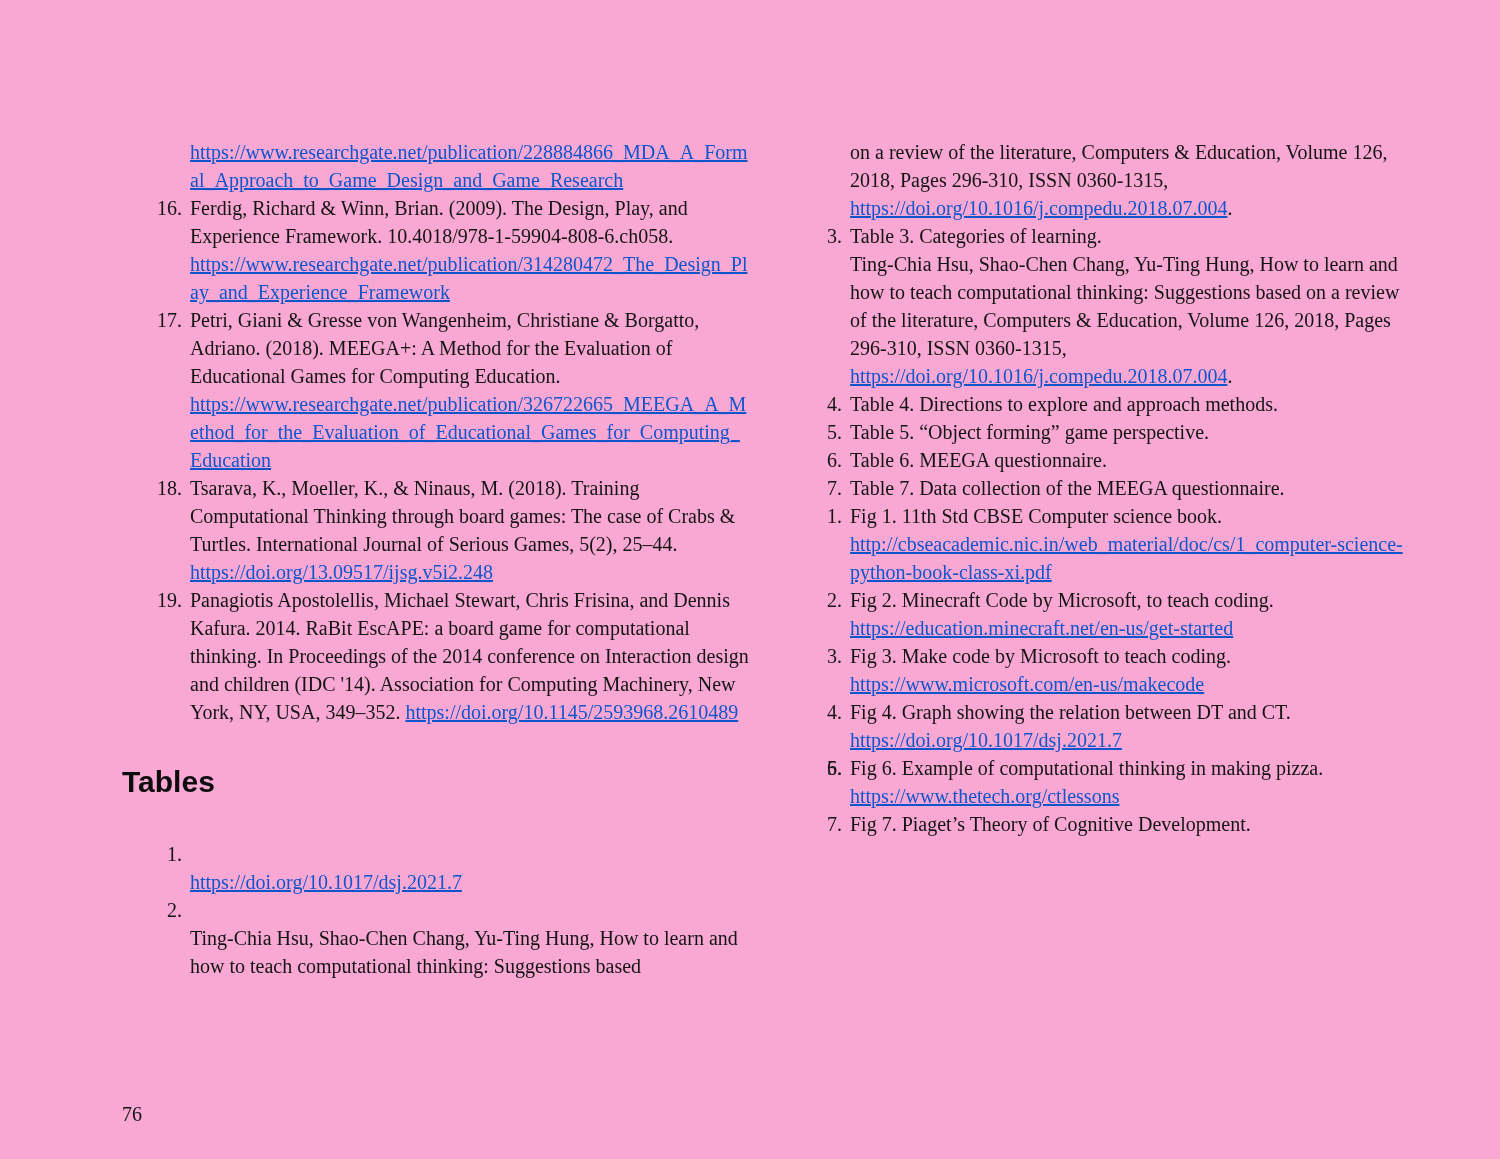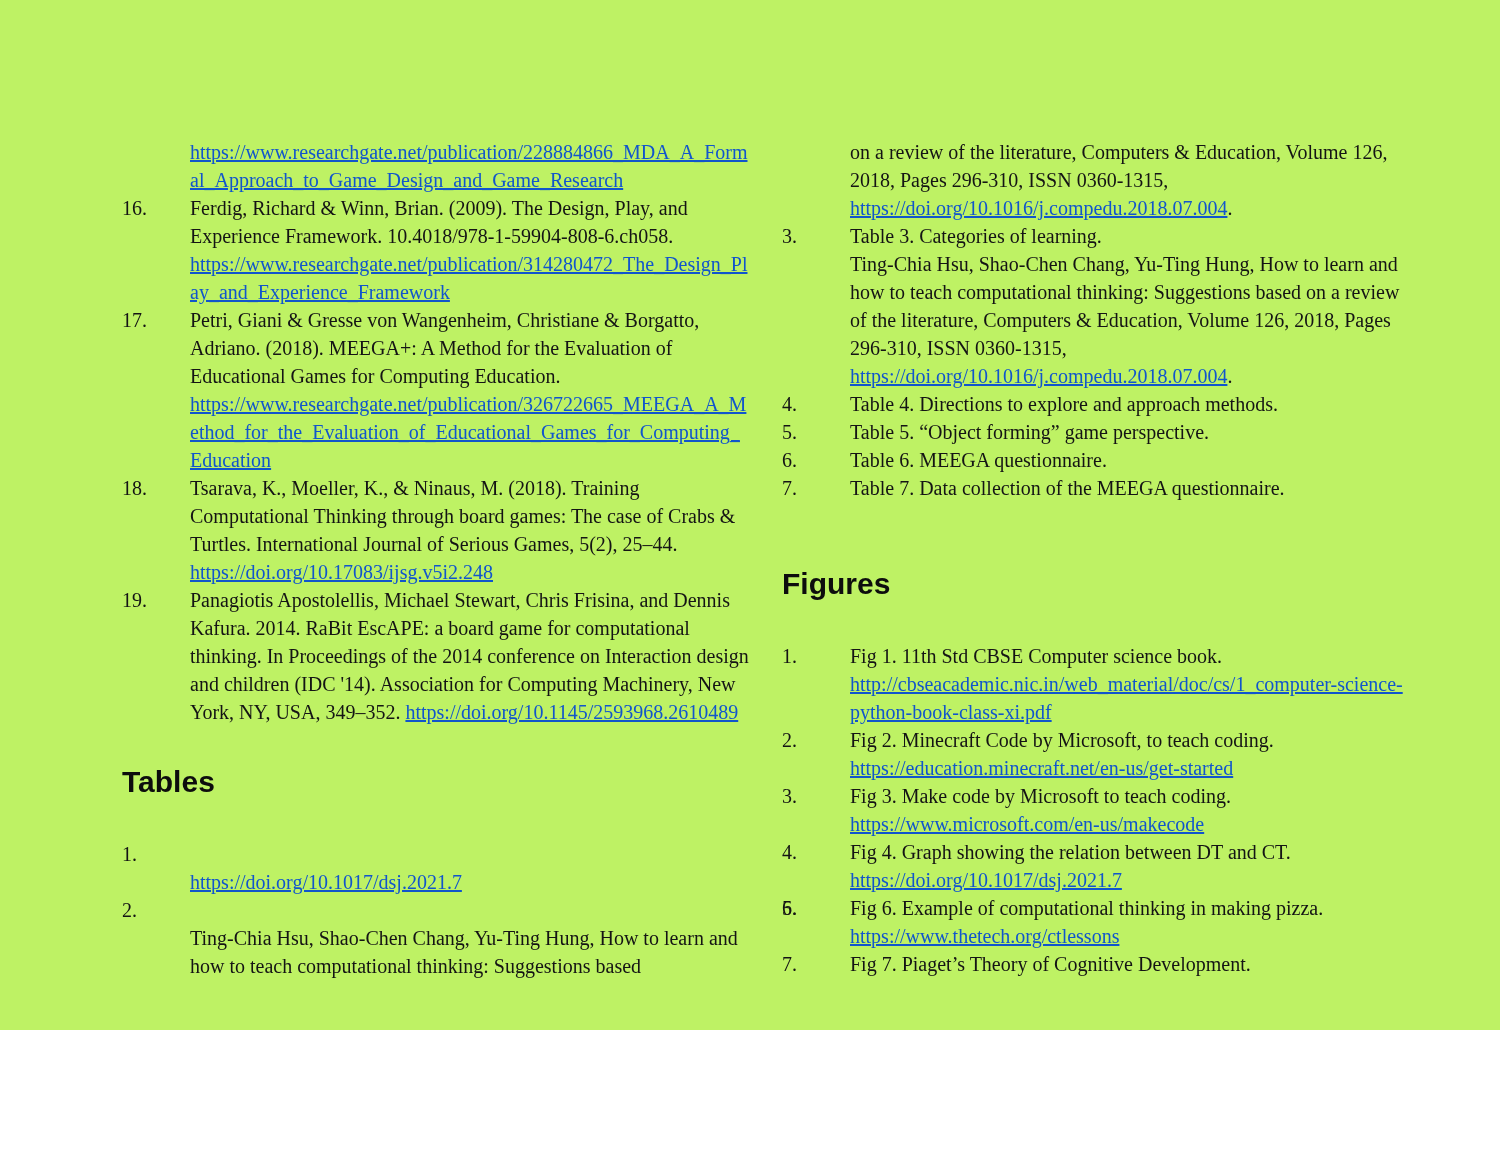--- a/index.html
+++ b/index.html
@@ -3,22 +3,22 @@
 <meta charset="utf-8">
 <style>
   html, body {
     margin: 0;
     padding: 0;
     background: #ffffff;
   }
   .page {
     position: relative;
     width: 1500px;
-    height: 1030px;
-    background: #bef264;
+    height: 1159px;
+    background: #f9a8d4;
     overflow: hidden;
     font-family: "Liberation Serif", serif;
     font-size: 20px;
     line-height: 28px;
     color: #141414;
   }
   .col {
     position: absolute;
     top: 138px;
     text-align: left;
@@ -28,20 +28,21 @@
 
   .li {
     position: relative;
     padding-left: 68px;
   }
   .num {
     position: absolute;
     left: 0;
     top: 0;
     width: 60px;
+    text-align: right;
   }
   .seg { white-space: normal; }
   .link {
     color: #1155cc;
     text-decoration: underline;
     overflow-wrap: break-word;
     word-wrap: break-word;
     cursor: pointer;
   }
   .heading {
@@ -78,21 +79,21 @@
       <span class="seg">Ferdig, Richard &amp; Winn, Brian. (2009). The Design, Play, and Experience Framework. 10.4018/978-1-59904-808-6.ch058. </span><span class="seg link">https://www.researchgate.net/publication/314280472_The_Design_Play_and_Experience_Framework</span>
     </div>
 
     <div class="li">
       <span class="num">17.</span>
       <span class="seg">Petri, Giani &amp; Gresse von Wangenheim, Christiane &amp; Borgatto, Adriano. (2018). MEEGA+: A Method for the Evaluation of Educational Games for Computing Education. </span><span class="seg link">https://www.researchgate.net/publication/326722665_MEEGA_A_Method_for_the_Evaluation_of_Educational_Games_for_Computing_Education</span>
     </div>
 
     <div class="li">
       <span class="num">18.</span>
-      <span class="seg">Tsarava, K., Moeller, K., &amp; Ninaus, M. (2018). Training Computational Thinking through board games: The case of Crabs &amp; Turtles. International Journal of Serious Games, 5(2), 25–44. </span><span class="seg link">https://doi.org/10.17083/ijsg.v5i2.248</span>
+      <span class="seg">Tsarava, K., Moeller, K., &amp; Ninaus, M. (2018). Training Computational Thinking through board games: The case of Crabs &amp; Turtles. International Journal of Serious Games, 5(2), 25–44. </span><span class="seg link">https://doi.org/13.09517/ijsg.v5i2.248</span>
     </div>
 
     <div class="li">
       <span class="num">19.</span>
       <span class="seg">Panagiotis Apostolellis, Michael Stewart, Chris Frisina, and Dennis Kafura. 2014. RaBit EscAPE: a board game for computational thinking. In Proceedings of the 2014 conference on Interaction design and children (IDC '14). Association for Computing Machinery, New York, NY, USA, 349–352. </span><span class="seg link">https://doi.org/10.1145/2593968.2610489</span>
     </div>
 
     <h2 class="heading">Tables</h2>
 
     <div class="li">
@@ -134,21 +135,20 @@
     <div class="li">
       <span class="num">6.</span>
       <span class="seg">Table 6. MEEGA questionnaire.</span>
     </div>
 
     <div class="li">
       <span class="num">7.</span>
       <span class="seg">Table 7. Data collection of the MEEGA questionnaire.</span>
     </div>
 
-    <h2 class="heading">Figures</h2>
 
     <div class="li">
       <span class="num">1.</span>
       <span class="seg">Fig 1. 11th Std CBSE Computer science book. </span><span class="seg link">http://cbseacademic.nic.in/web_material/doc/cs/1_computer-science-python-book-class-xi.pdf</span>
     </div>
 
     <div class="li">
       <span class="num">2.</span>
       <span class="seg">Fig 2. Minecraft Code by Microsoft, to teach coding. </span><span class="seg link">https://education.minecraft.net/en-us/get-started</span>
     </div>

